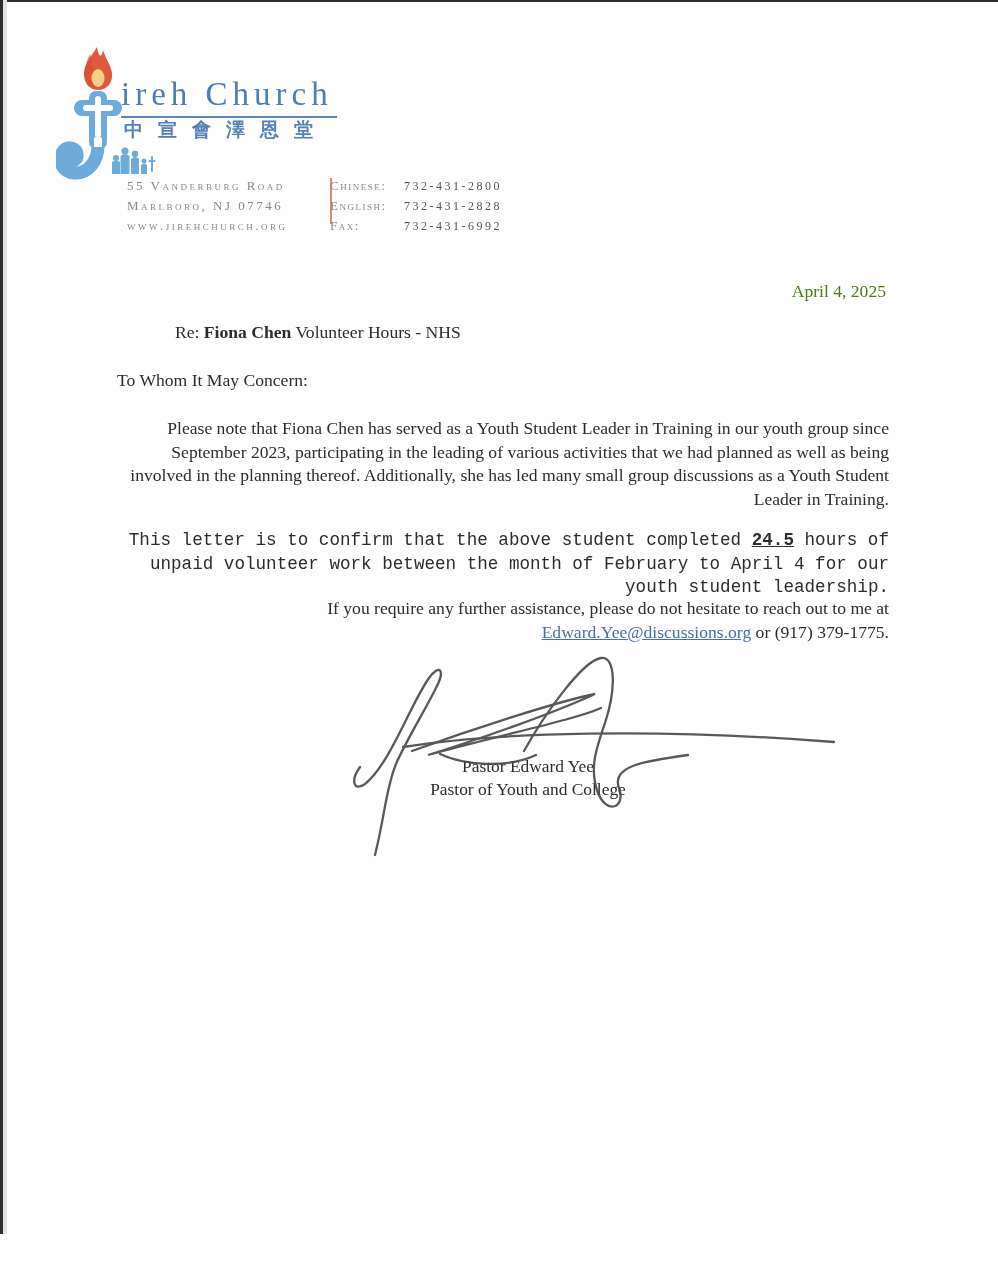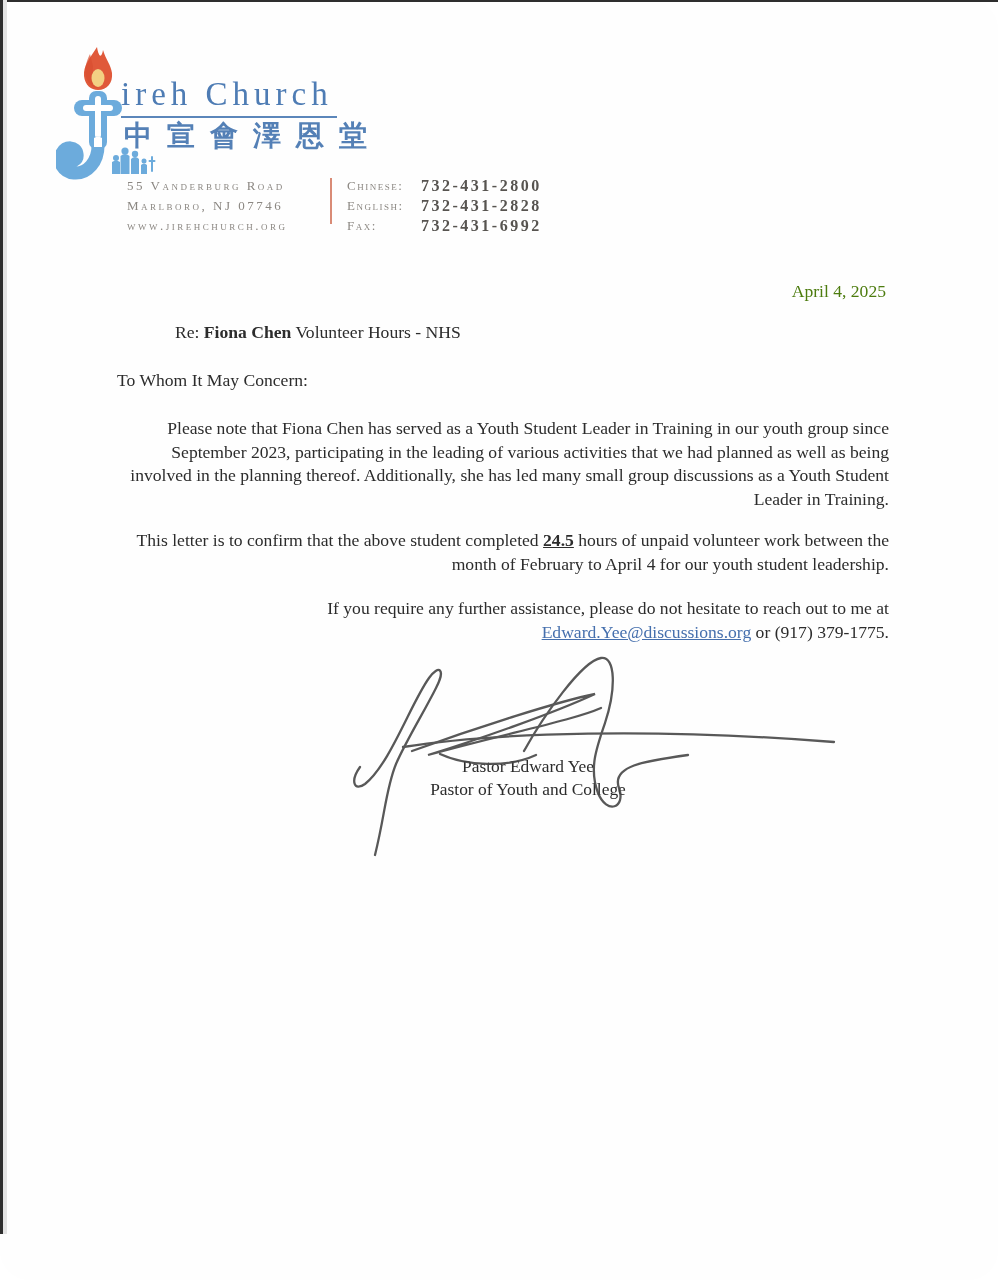--- a/index.html
+++ b/index.html
@@ -21,41 +21,41 @@
   
   .logo-wrap{position:absolute;left:56px;top:46px;width:110px;height:135px;}
   .logo-english{
     position:absolute;left:121px;top:76px;
     font-size:33px;letter-spacing:5px;color:#4e7cb4;
     border-bottom:2px solid #5b86ba;padding:0 4px 3px 0;
     font-weight:400;
   }
   .logo-chinese{
     position:absolute;left:124px;top:117px;
-    font-size:28px;letter-spacing:15px;color:#5480b6;font-weight:bold;
+    font-size:19px;letter-spacing:15px;color:#5480b6;font-weight:bold;
   }
   .addr-col{
     position:absolute;left:127px;top:176px;
     font-size:13px;line-height:20px;color:#8b8782;
     font-variant:small-caps;letter-spacing:2.5px;white-space:nowrap;
   }
   .addr-divider{position:absolute;left:330px;top:178px;width:2px;height:46px;background:#d98b76;}
-  .phone-col{position:absolute;left:347px;top:176px;font-size:13px;line-height:20px;white-space:nowrap;}
+  .phone-col{position:absolute;left:330px;top:176px;font-size:13px;line-height:20px;white-space:nowrap;}
   .phone-row{display:flex;}
   .phone-label{width:74px;color:#8b8782;font-variant:small-caps;letter-spacing:1.5px;}
-  .phone-number{color:#575450;letter-spacing:2.5px;font-size:16px;font-weight:bold;}
+  .phone-number{color:#575450;letter-spacing:2.5px;font-size:12px;}
 
   
   .date-line{position:absolute;top:281px;right:112px;font-size:17.6px;color:#4d7c0f;}
   .re-line{position:absolute;left:175px;top:322px;font-size:17.6px;color:#2c2c2c;}
   .re-line b{font-weight:bold;}
   .salutation{position:absolute;left:117px;top:370px;font-size:17.6px;color:#2c2c2c;font-family:Liberation Serif, serif;}
   .para{position:absolute;left:117px;width:772px;font-size:17.6px;line-height:23.5px;color:#2c2c2c;text-align:right;}
   .p1{top:417px;}
-  .p2{top:529px;}
+  .p2{top:529px;font-family:Liberation Mono, monospace;}
   .p3{top:597px;}
   .hours{font-weight:bold;text-decoration:underline;}
   .email-link{color:#456fad;text-decoration:underline;cursor:pointer;}
 
   
   .sig-block{position:absolute;left:378px;top:755px;width:300px;text-align:center;font-size:17.4px;line-height:23px;color:#2c2c2c;}
   .sig-svg{position:absolute;left:348px;top:645px;width:505px;height:225px;pointer-events:none;}
 </style>
 </head>
 <body>

